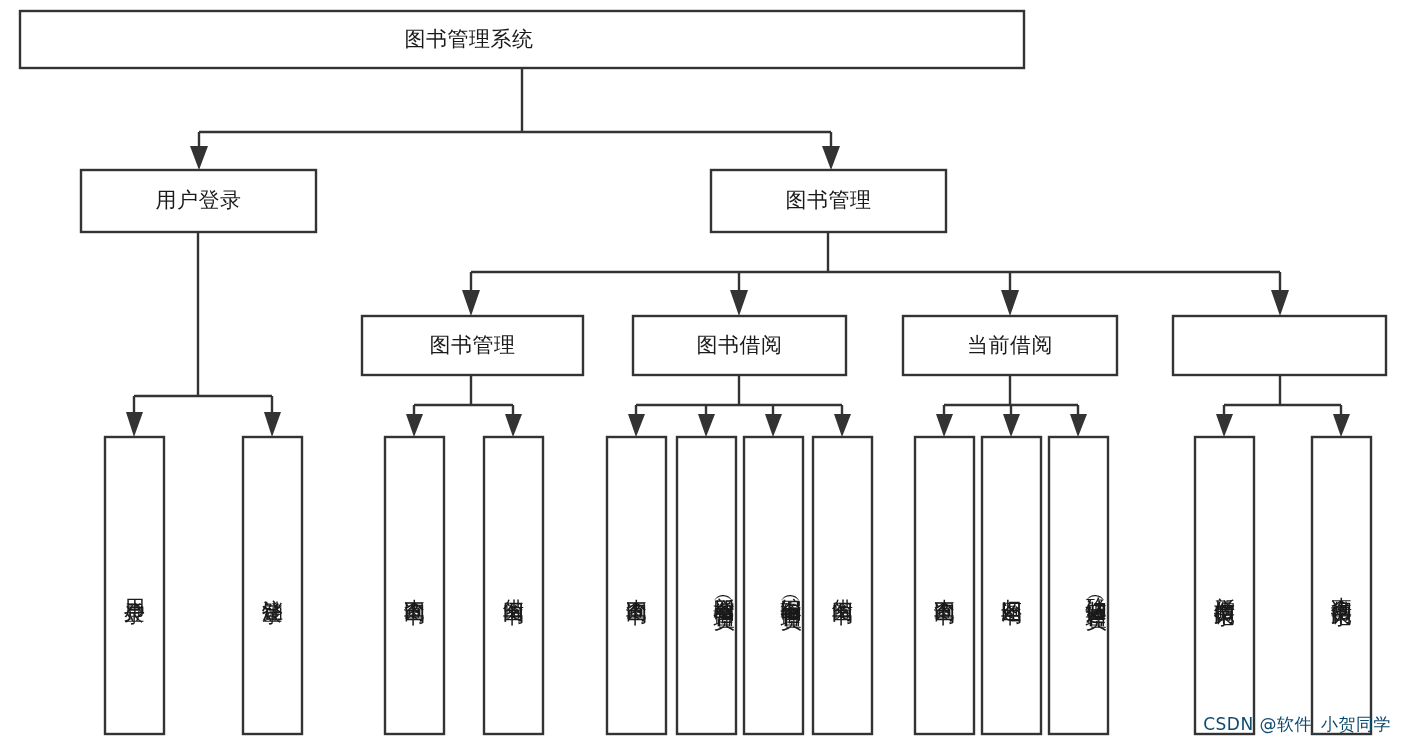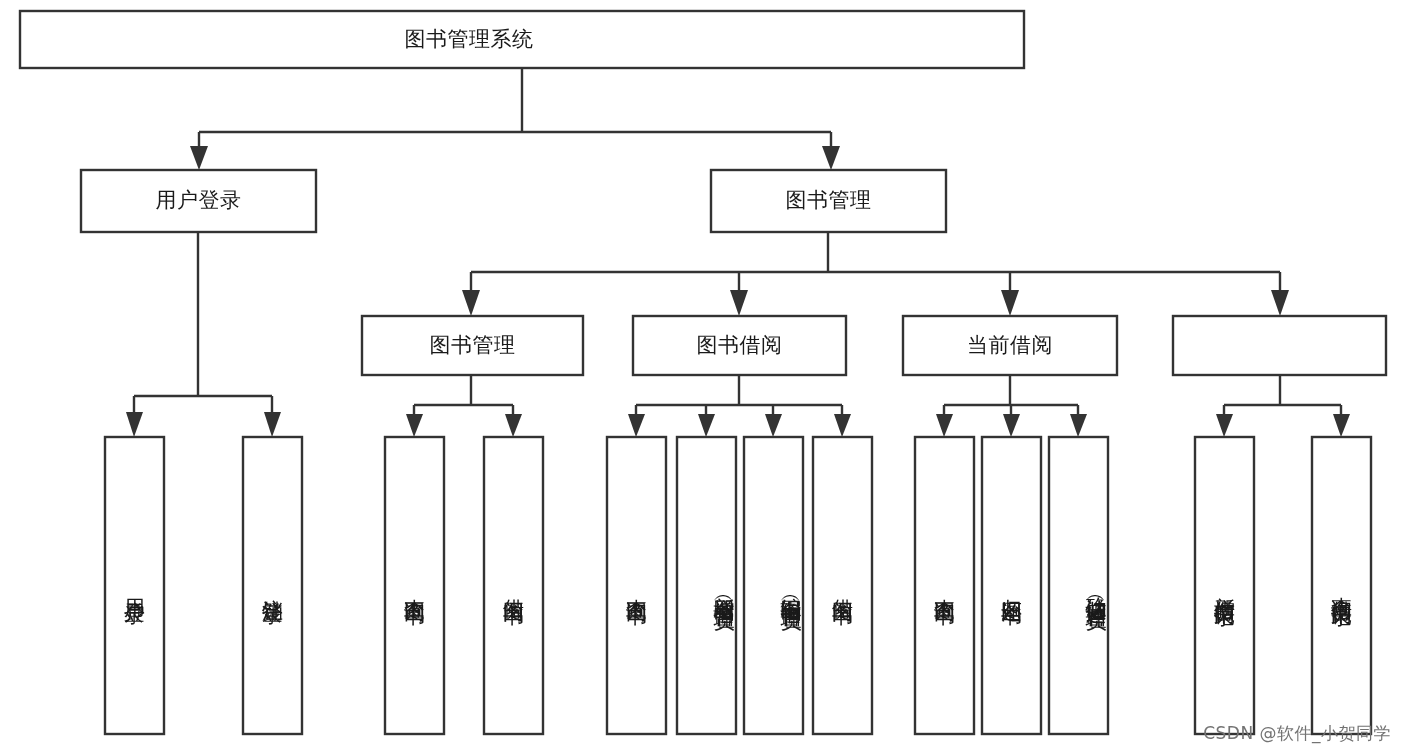--- a/index.html
+++ b/index.html
@@ -63,23 +63,23 @@
     align-items: flex-start;
     padding-top: 6px;
   }
   .node-label.vertical.centered {
     align-items: center;
     padding-top: 0;
   }
   .watermark {
     position: absolute;
     right: 14px;
-    bottom: 2px;
+    bottom: 11px;
     font-size: 17px;
-    color: #737373;
+    color: #0c4a6e;
     letter-spacing: 0.5px;
     white-space: nowrap;
   }
 </style>
 </head>
 <body>
 
 <div id="diagram-root">
 
   <svg id="diagram-svg" viewBox="0 0 1405 747">

